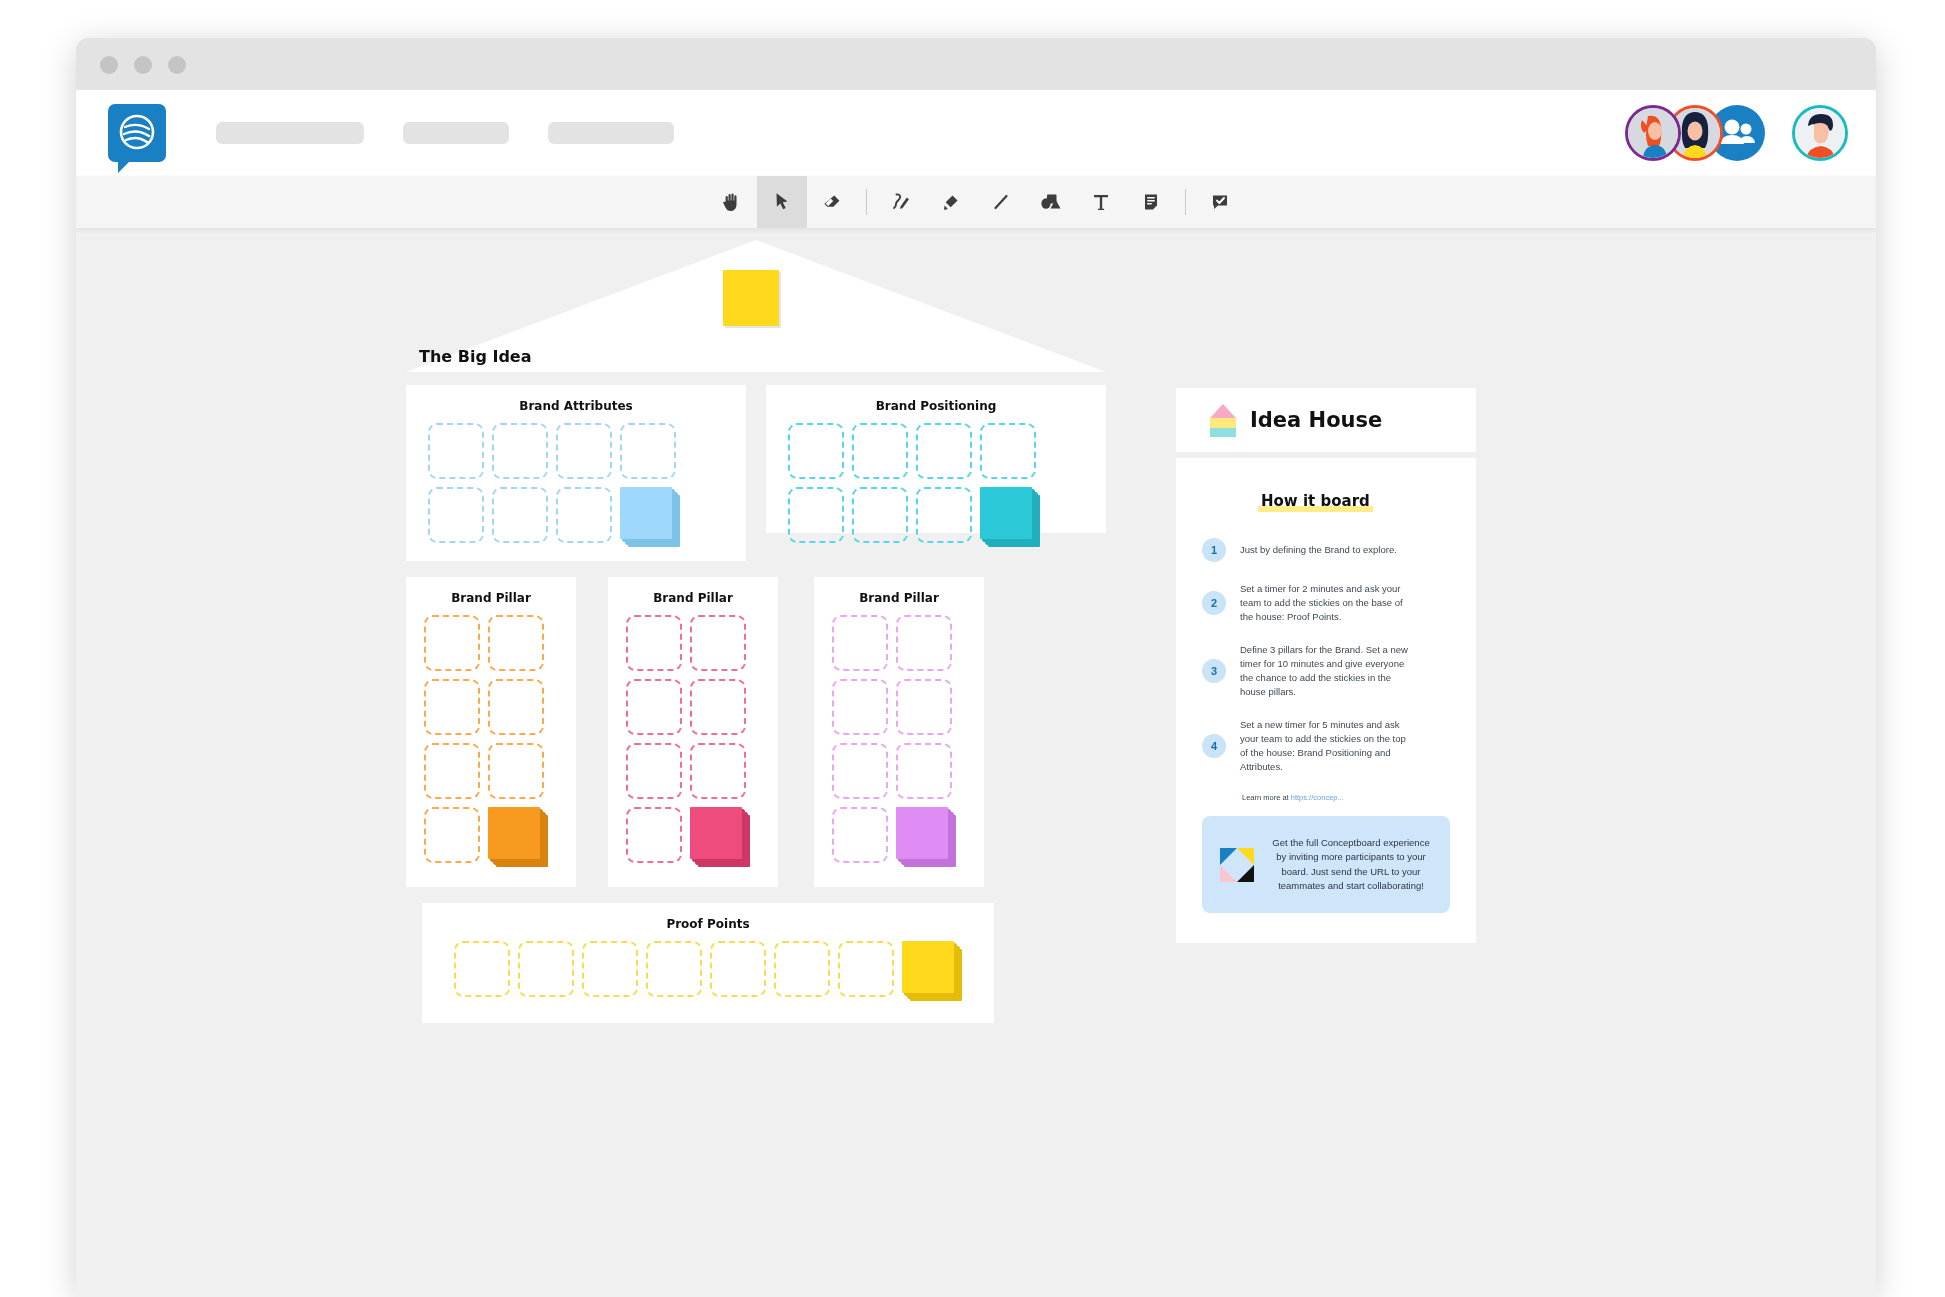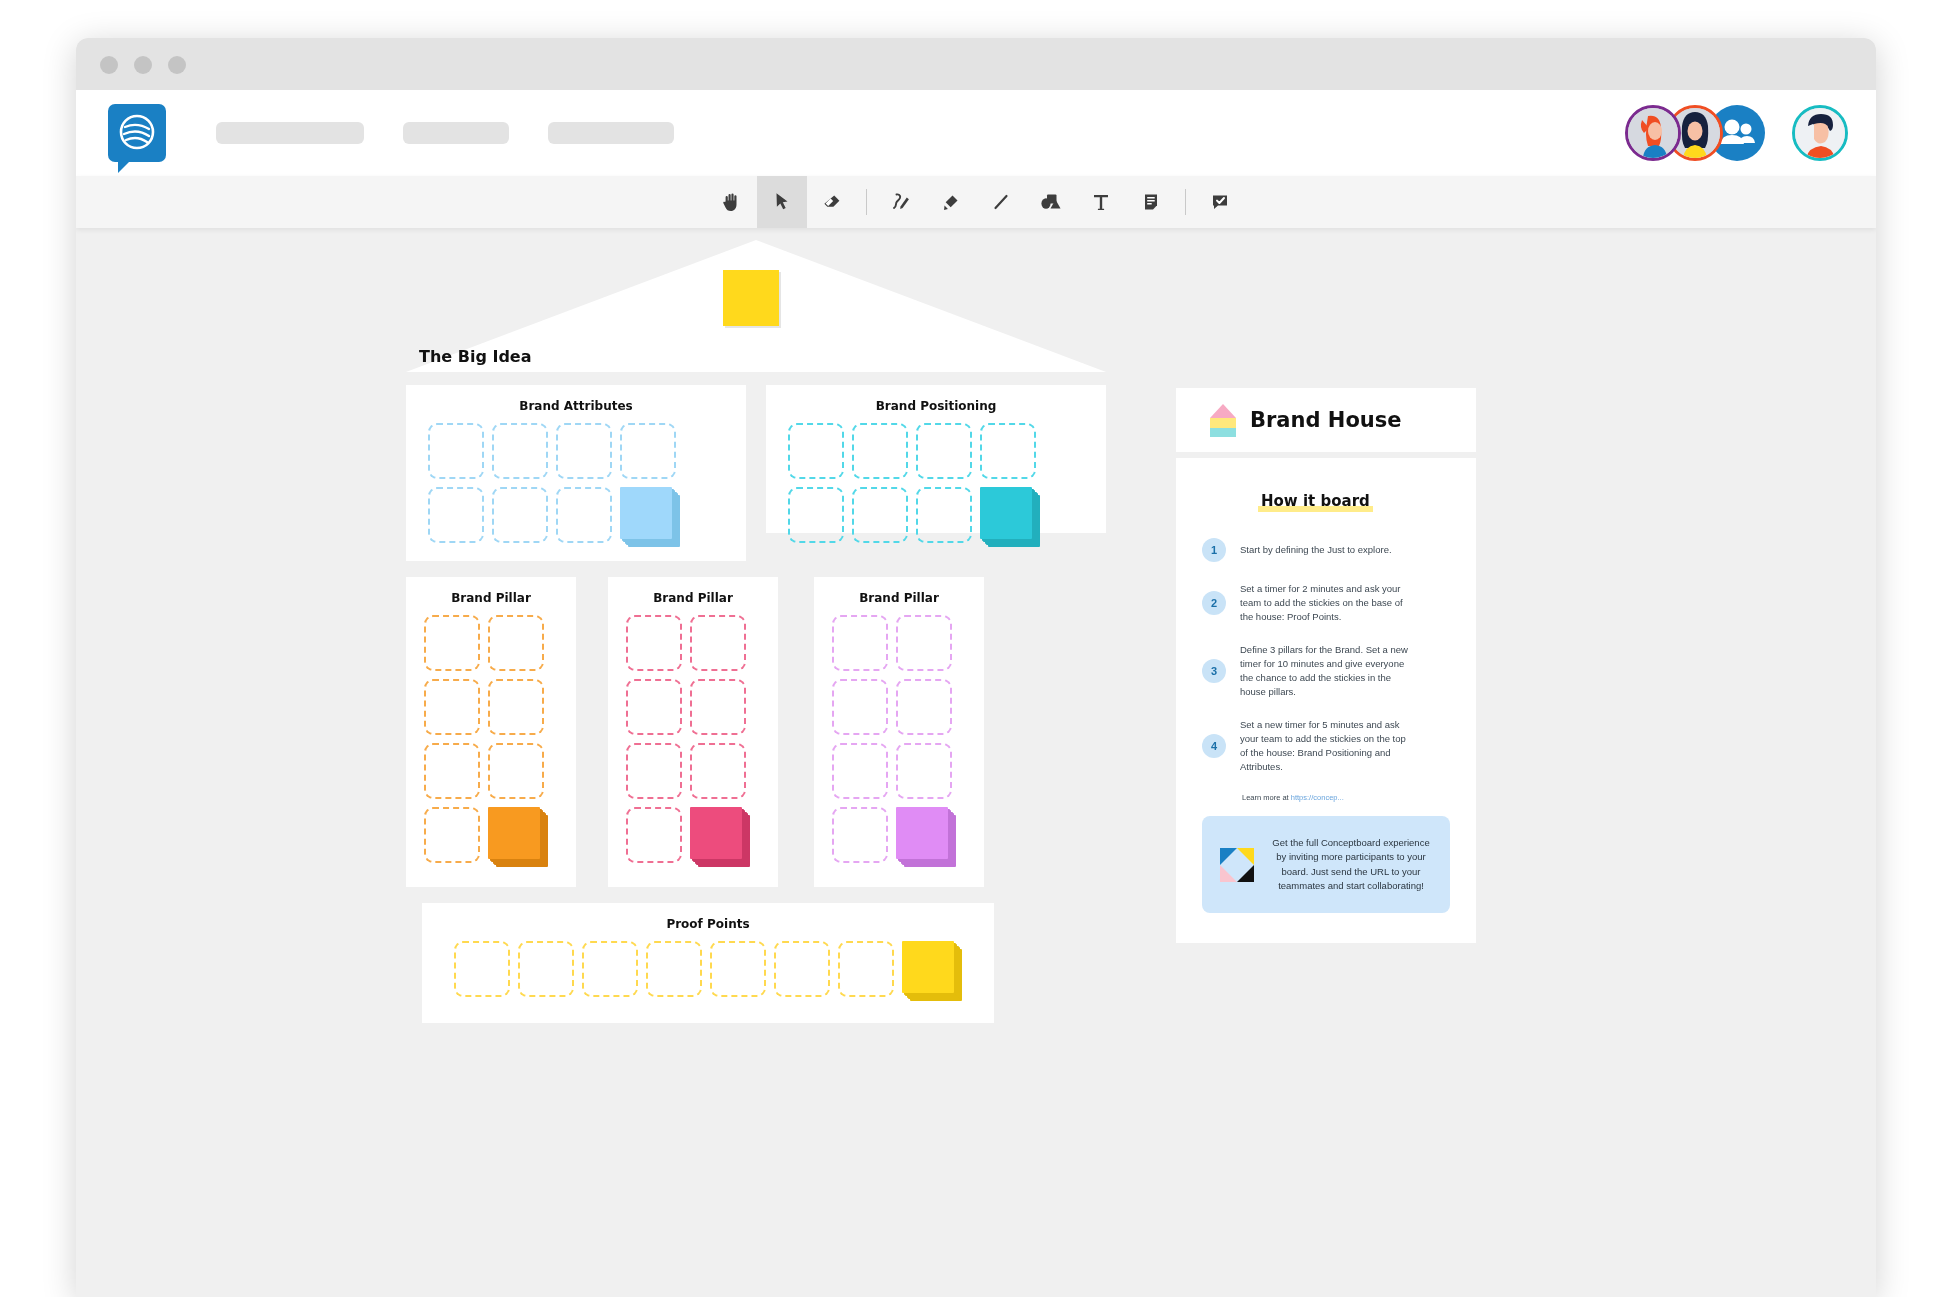--- a/index.html
+++ b/index.html
@@ -508,30 +508,30 @@
 
     </div>
 
     <div class="info-card">
       <div class="info-header">
         <div class="house-icon">
           <div class="house-roof-tri"></div>
           <div class="house-band-y"></div>
           <div class="house-band-t"></div>
         </div>
-        <div class="info-title">Brand House</div>
+        <div class="info-title">Idea House</div>
       </div>
 
       <div class="info-body">
         <div class="how-title">How it board</div>
 
         <div class="steps">
           <div class="step">
             <div class="step-num">1</div>
-            <div class="step-text">Start by defining the Just to explore.</div>
+            <div class="step-text">Just by defining the Brand to explore.</div>
           </div>
           <div class="step">
             <div class="step-num">2</div>
             <div class="step-text">Set a timer for 2 minutes and ask your team to add the stickies on the base of the house: Proof Points.</div>
           </div>
           <div class="step">
             <div class="step-num">3</div>
             <div class="step-text">Define 3 pillars for the Brand. Set a new timer for 10 minutes and give everyone the chance to add the stickies in the house pillars.</div>
           </div>
           <div class="step">

